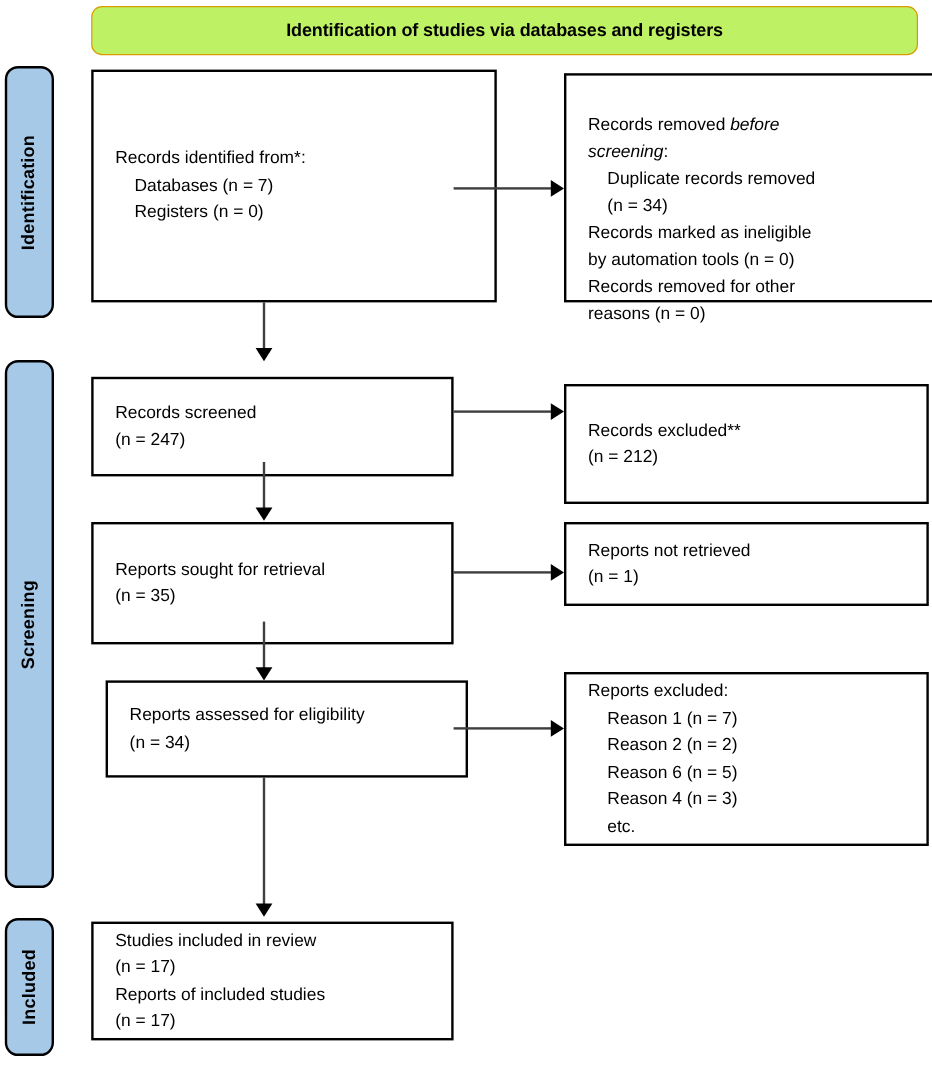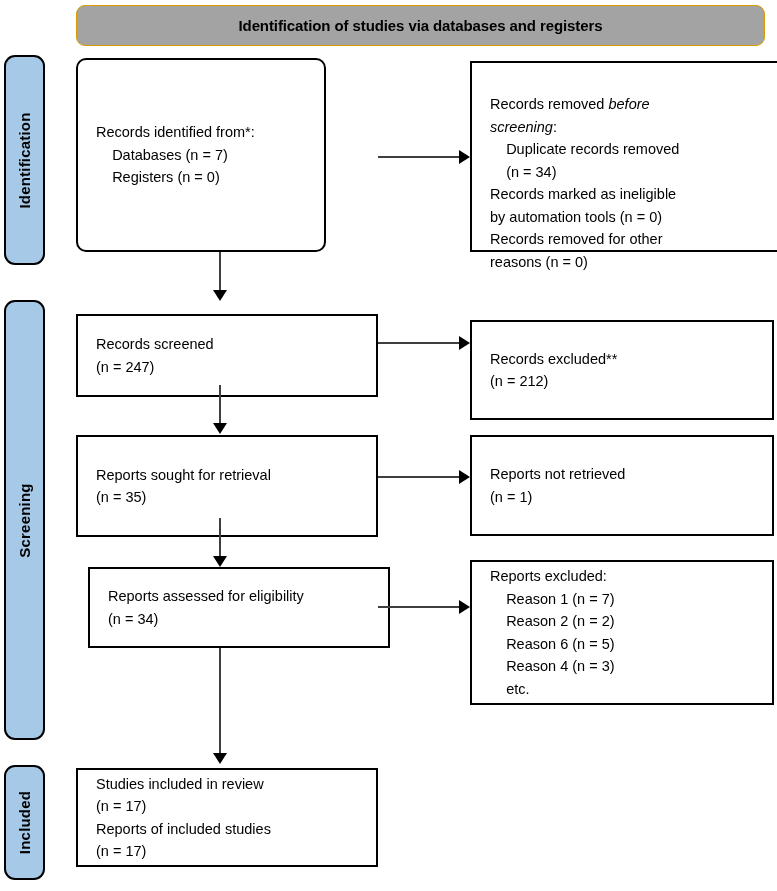--- a/index.html
+++ b/index.html
@@ -13,21 +13,21 @@
     height:891px;
     overflow:hidden;
     background:#ffffff;
   }
 
   
   .header-banner{
     position:absolute;
     left:76px; top:5px;
     width:689px; height:41px;
-    background:#a3a3a3;
+    background:#bef264;
     border:1.5px solid #D99B00;
     border-radius:9px;
     box-sizing:border-box;
     display:flex;
     align-items:center;
     justify-content:center;
   }
   .header-banner .title{
     font-size:15px;
     font-weight:bold;
@@ -109,21 +109,21 @@
   </div>
 
   <div class="stage-band" style="top:300px;height:440px;">
     <span class="stage-label">Screening</span>
   </div>
 
   <div class="stage-band" style="top:765px;height:115px;">
     <span class="stage-label">Included</span>
   </div>
 
-  <div class="flow-box" style="left:76px;top:58px;width:250px;height:194px;border-radius:10px;">
+  <div class="flow-box" style="left:76px;top:58px;width:338px;height:194px;">
     <div class="box-text"><span>Records identified from*:</span>
 <span>    Databases (n = 7)</span>
 <span>    Registers (n = 0)</span></div>
   </div>
 
   <div class="flow-box" style="left:470px;top:61px;width:339px;height:191px;align-items:flex-start;padding-top:30px;">
     <div class="box-text"><span>Records removed </span><em>before</em>
 <em>screening</em><span>:</span>
 <span>    Duplicate records removed</span>
 <span>    (n = 34)</span>
@@ -153,21 +153,21 @@
   <div class="arrow-right" style="left:459px;top:336px;"></div>
 
   <div class="conn conn-v" style="left:219px;top:385px;height:40px;"></div>
   <div class="arrow-down" style="left:213px;top:423px;"></div>
 
   <div class="flow-box" style="left:76px;top:435px;width:302px;height:102px;">
     <div class="box-text"><span>Reports sought for retrieval</span>
 <span>(n = 35)</span></div>
   </div>
 
-  <div class="flow-box" style="left:470px;top:435px;width:304px;height:101px;">
+  <div class="flow-box" style="left:470px;top:435px;width:304px;height:70px;">
     <div class="box-text"><span>Reports not retrieved</span>
 <span>(n = 1)</span></div>
   </div>
 
   <div class="conn conn-h" style="left:378px;top:476px;width:84px;"></div>
   <div class="arrow-right" style="left:459px;top:470px;"></div>
 
   <div class="conn conn-v" style="left:219px;top:518px;height:40px;"></div>
   <div class="arrow-down" style="left:213px;top:556px;"></div>
 

